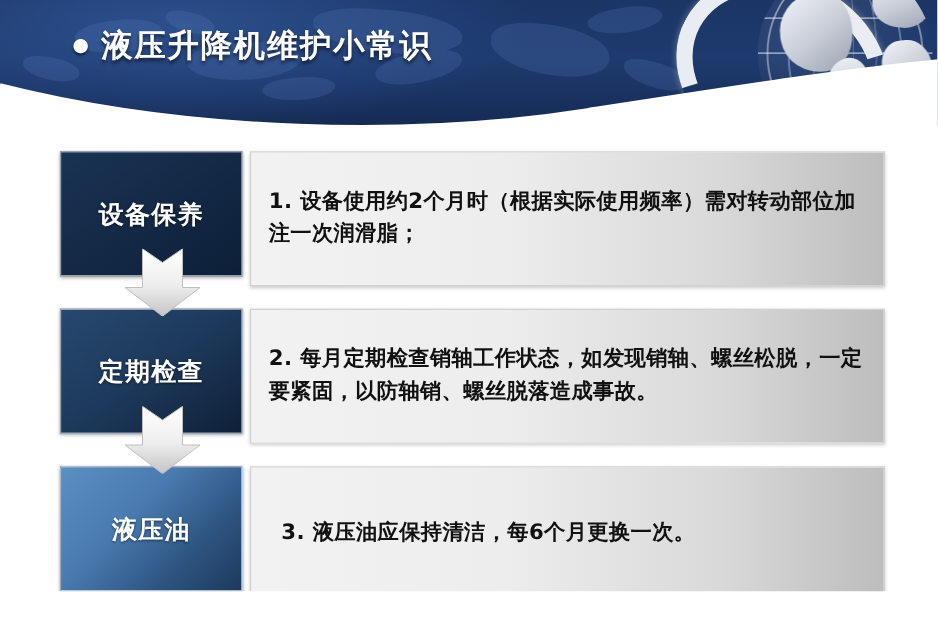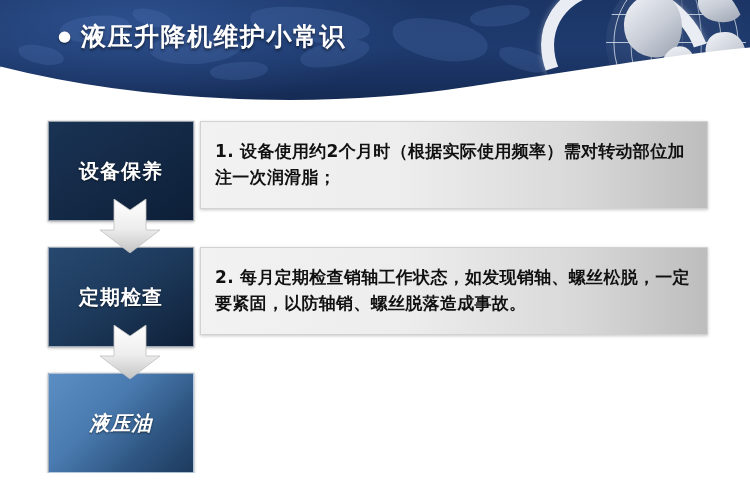--- a/index.html
+++ b/index.html
@@ -70,24 +70,24 @@
     box-shadow:0 1px 3px rgba(0,0,0,.30), 0 0 0 1px rgba(0,0,0,.05);
     display:flex;align-items:center;justify-content:center;
     box-sizing:border-box;
   }
   .label-box span{
     color:#ffffff;font-size:20px;font-weight:bold;letter-spacing:1px;
     text-shadow:0 1px 2px rgba(0,0,0,.55);
   }
   .lb1{background:linear-gradient(145deg,#1a3354 0%,#142a47 45%,#0d1f38 100%);}
   .lb2{background:linear-gradient(145deg,#27486f 0%,#1d3a5c 48%,#0f2038 100%);}
-  .lb3{background:linear-gradient(135deg,#5b8ec2 0%,#4a7bb0 38%,#2d5480 72%,#1d3a5c 100%);font-style:italic;}
+  .lb3{background:linear-gradient(135deg,#5b8ec2 0%,#4a7bb0 38%,#2d5480 72%,#1d3a5c 100%);}
 
   .text-panel{
-    position:absolute;left:200px;top:0;width:508px;height:88px;
+    position:absolute;left:200px;top:0;width:508px;height:108px;
     background:linear-gradient(90deg,#f2f2f2 0%,#ededed 40%,#d9d9d9 74%,#bdbdbd 100%);
     border:1px solid #d2d2d2;
     box-shadow:0 1px 3px rgba(0,0,0,.22);
     box-sizing:border-box;
     display:flex;align-items:center;
     padding:0 14px;
   }
   .text-panel p{
     margin:0;color:#111111;font-size:17px;font-weight:bold;line-height:1.52;
     letter-spacing:.3px;
@@ -171,20 +171,23 @@
       </div>
       <div class="text-panel tp2">
         <p>2. 每月定期检查销轴工作状态，如发现销轴、螺丝松脱，一定要紧固，以防轴销、螺丝脱落造成事故。</p>
       </div>
     </div>
 
     <div class="row r3">
       <div class="label-box lb3">
         <span>液压油</span>
       </div>
+      <div class="text-panel tp3">
+        <p>3. 液压油应保持清洁，每6个月更换一次。</p>
+      </div>
     </div>
 
     <svg class="arrow a1" viewBox="0 0 60 54" preserveAspectRatio="none">
       <defs>
         <linearGradient id="ag1" x1="0" y1="0" x2="0" y2="1">
           <stop offset="0%" stop-color="#ffffff"></stop>
           <stop offset="55%" stop-color="#ededed"></stop>
           <stop offset="100%" stop-color="#c4c4c4"></stop>
         </linearGradient>
       </defs>

